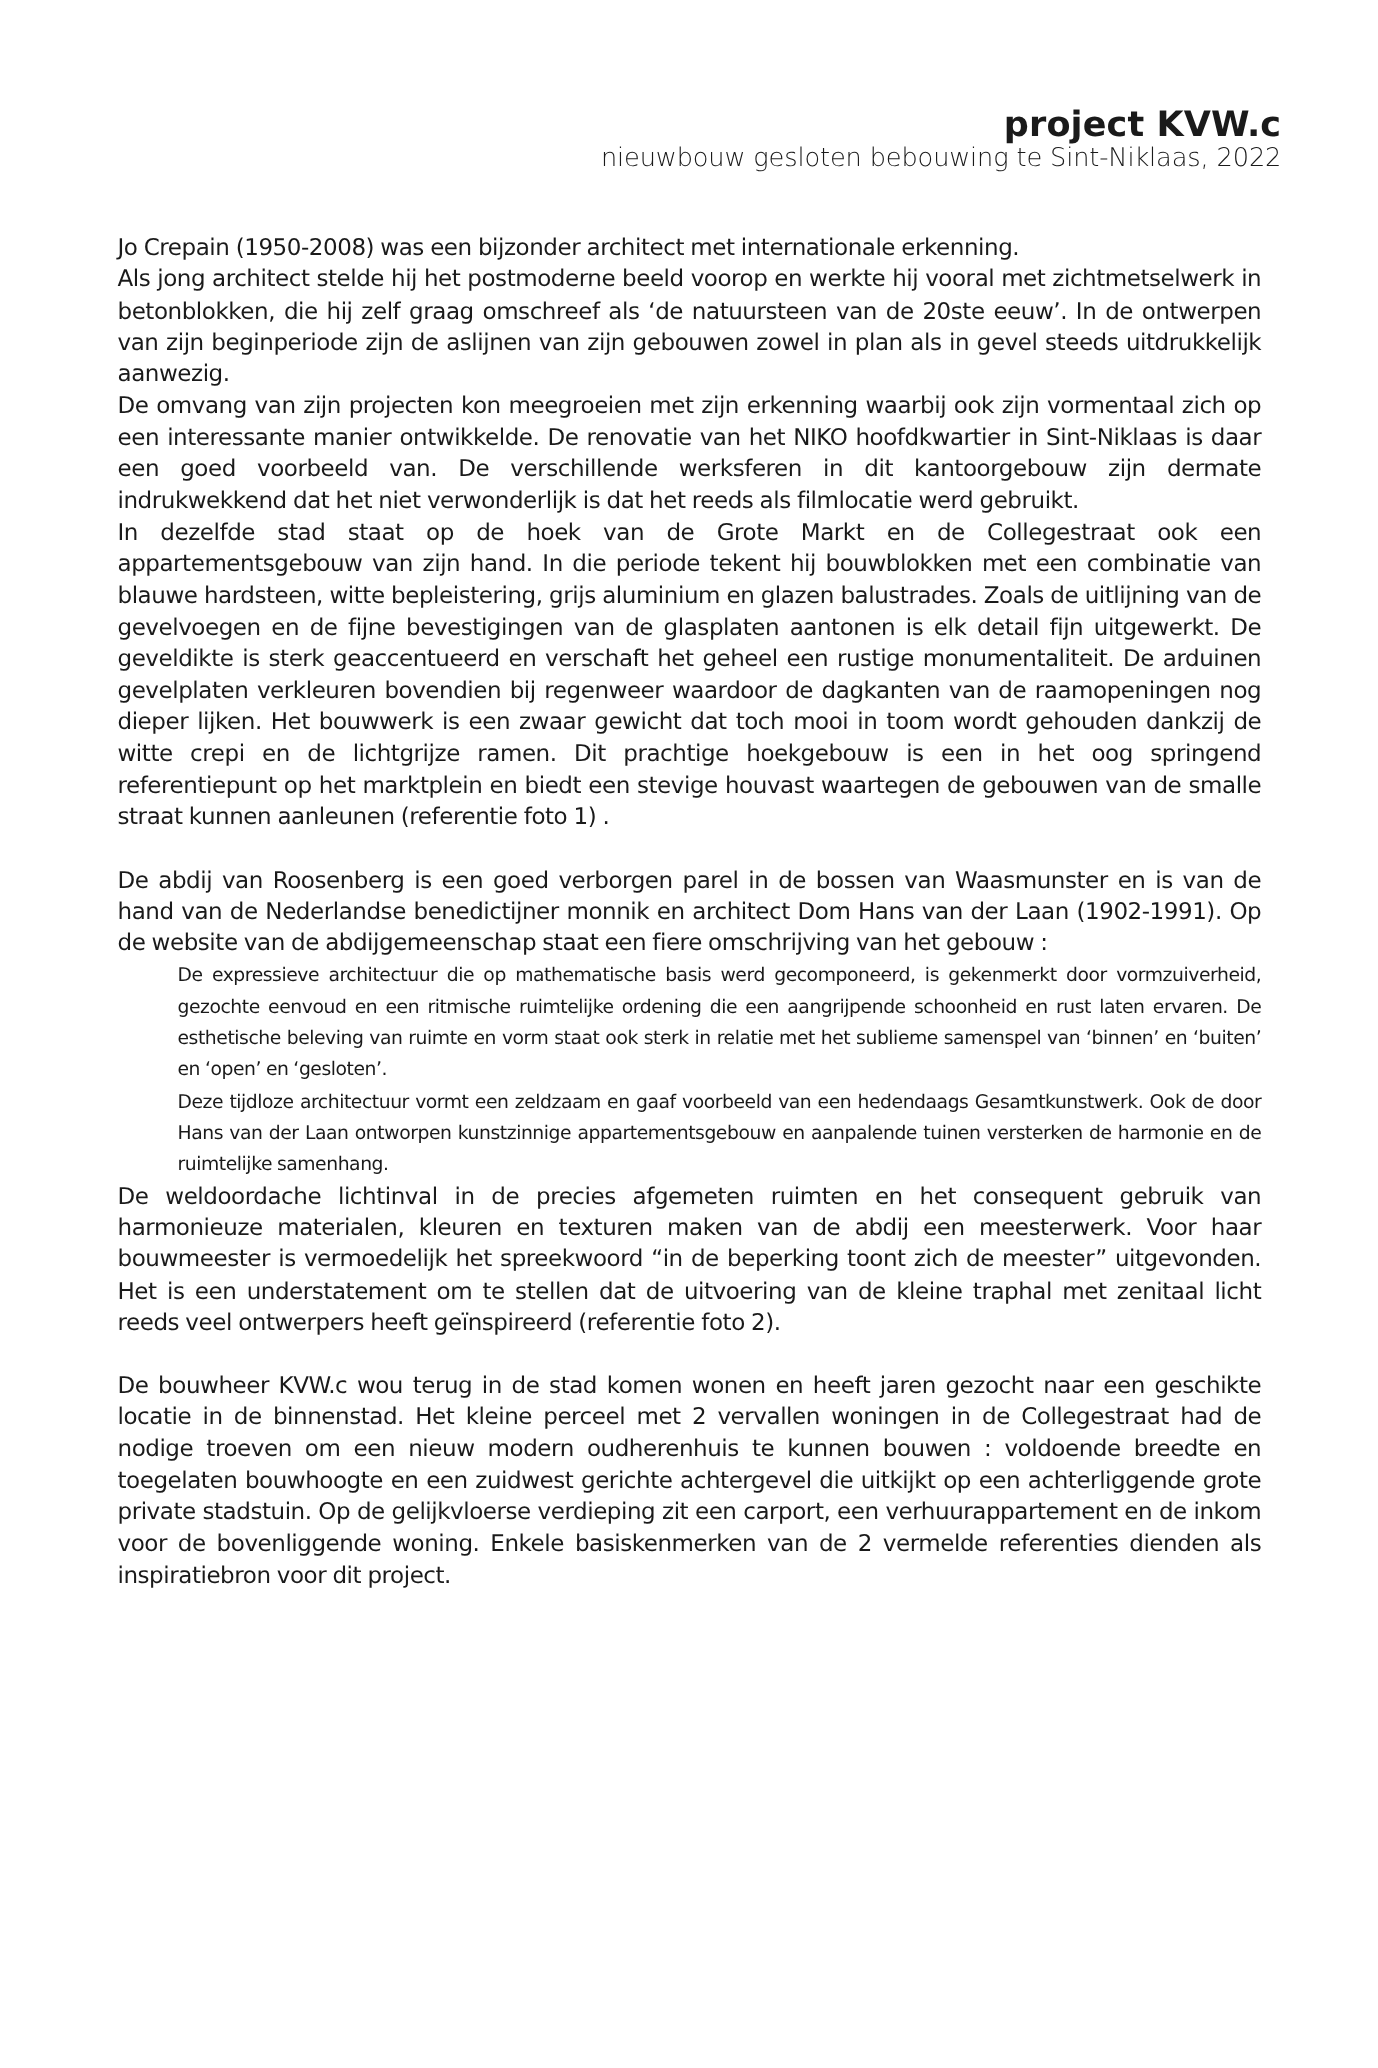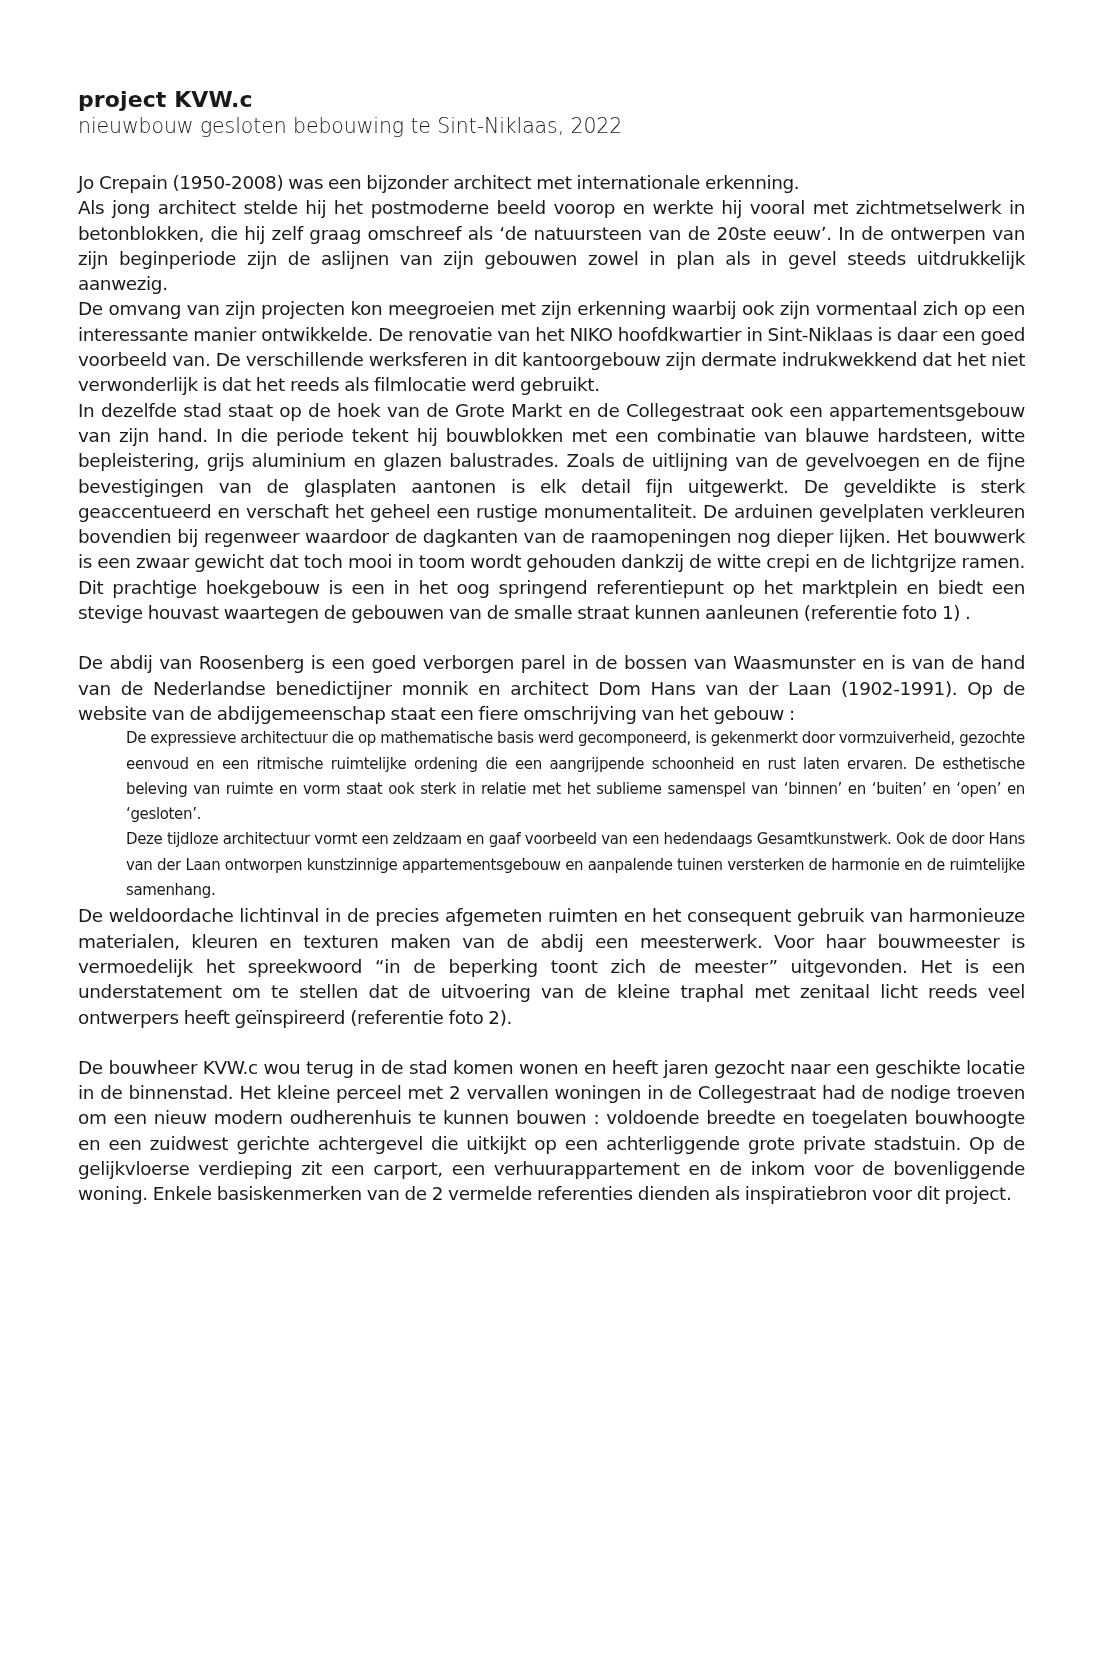--- a/index.html
+++ b/index.html
@@ -16,37 +16,39 @@
       color: #1a1a1a;
     }
     .page {
       position: absolute;
       left: 78px;
       top: 86px;
       width: 947px;
     }
     .title {
       font-weight: bold;
-      font-size: 22px;
+      font-size: 28px;
       line-height: 27px;
       margin: 0;
       letter-spacing: 0.1px;
+      text-align: right;
     }
     .subline {
       font-size: 20.5px;
       line-height: 27px;
       margin: 0;
       font-weight: 300;
       letter-spacing: -0.1px;
+      text-align: right;
     }
     .body-text {
       font-size: 18.4px;
       line-height: 25.3px;
       text-align: justify;
-      margin: 0;
+      margin: 16px;
       letter-spacing: -0.35px;
       word-spacing: -0.5px;
     }
     .para {
       margin: 0;
       text-align: justify;
     }
     .gap-header {
       height: 30px;
     }

